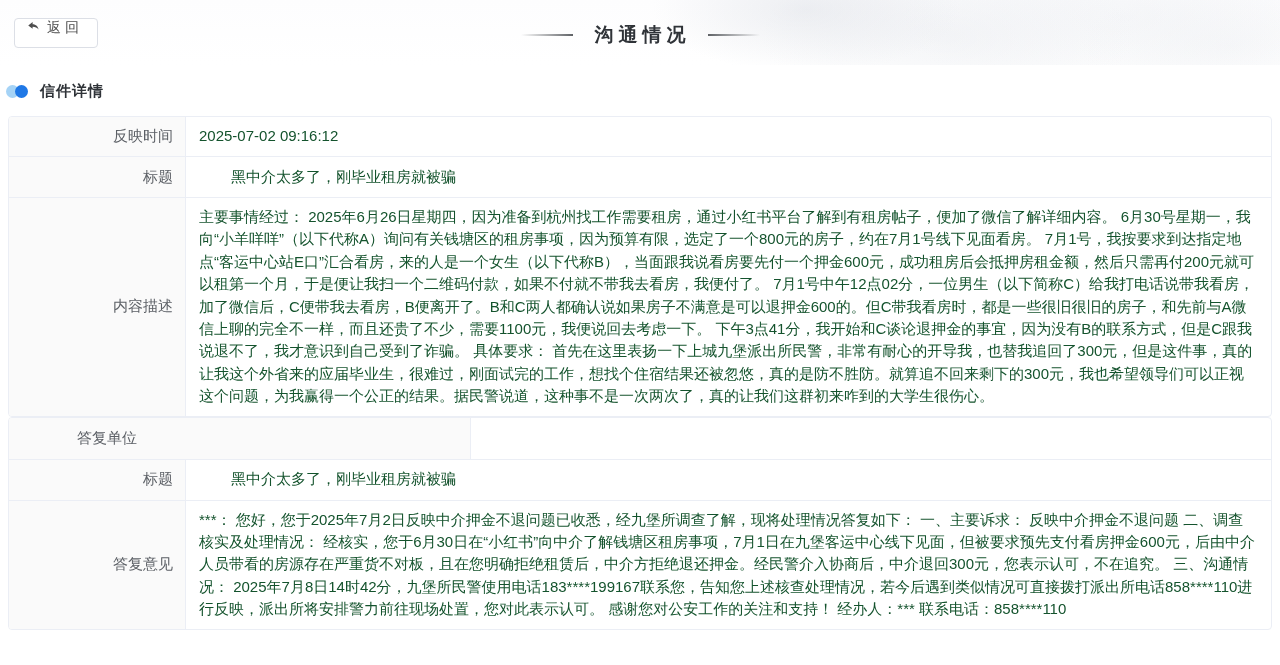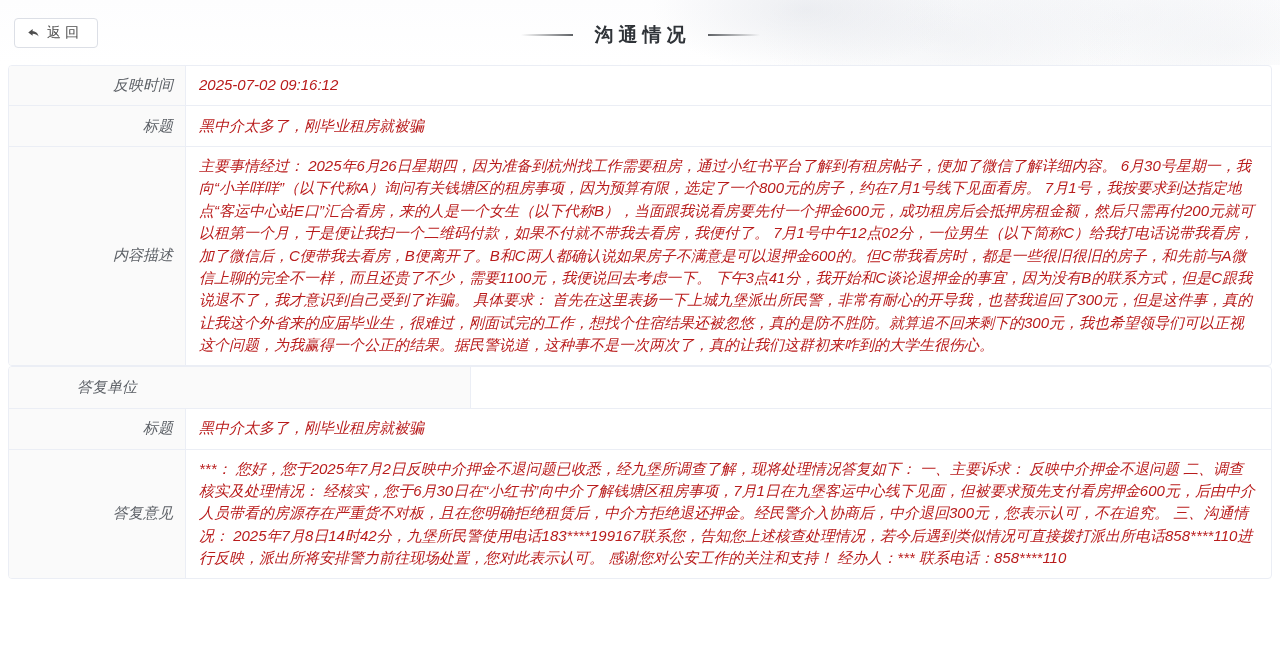--- a/index.html
+++ b/index.html
@@ -7,50 +7,50 @@
   .page { width:1280px; min-height:665px; background:#fff; overflow:hidden; }
 
   
   .topbar { position:relative; height:65px; background:
       radial-gradient(220px 90px at 63% 15%, rgba(210,214,222,.38), transparent 70%),
       radial-gradient(260px 110px at 74% 55%, rgba(218,222,229,.30), transparent 72%),
       radial-gradient(300px 120px at 88% 25%, rgba(222,226,232,.26), transparent 75%),
       radial-gradient(200px 80px at 96% 70%, rgba(224,227,233,.22), transparent 75%),
       linear-gradient(#fdfdfe,#ffffff); }
   .back-btn { position:absolute; left:14px; top:18px; height:30px; padding:0 14px 0 11px;
-      display:inline-flex; align-items:center; gap:6px; background:#fff;
+      display:inline-flex; gap:6px; background:#fff;
       border:1px solid #dcdfe6; border-radius:4px; cursor:pointer;
       font-size:14px; color:#4e4e4e; letter-spacing:4px; }
   .back-btn svg { flex:0 0 auto; }
   .page-title-wrap { position:absolute; left:0; right:0; top:22px; display:flex;
       align-items:center; justify-content:center; }
   .page-title { font-family:"DejaVu Serif","Liberation Serif",serif; font-weight:bold;
       font-size:19px; color:#2f3338; letter-spacing:5px; padding-left:5px; }
   .dash { width:52px; height:2px; }
   .dash-left  { background:linear-gradient(to left,  #5f6266, rgba(95,98,102,0)); margin-right:17px; }
   .dash-right { background:linear-gradient(to right, #5f6266, rgba(95,98,102,0)); margin-left:17px; }
 
   
   .section-header { display:flex; align-items:center; margin:16px 0 15px 6px; height:20px; }
   .dot-icon { position:relative; width:26px; height:14px; margin-right:8px; }
   .dot-icon .c1 { position:absolute; left:0; top:1px; width:13px; height:13px; border-radius:50%; background:#a5d3f6; }
   .dot-icon .c2 { position:absolute; left:9px; top:1px; width:13px; height:13px; border-radius:50%; background:#1f78e6; }
   .section-title { font-size:15px; font-weight:bold; color:#2f3338; letter-spacing:1px; }
 
   
-  .detail-table { margin:0 8px; border:1px solid #ebeef5; border-radius:4px; overflow:hidden; background:#fff;font-style:italic; }
+  .detail-table { margin:0 8px; border:1px solid #ebeef5; border-radius:4px; overflow:hidden; background:#fff; }
   .d-row { display:flex; border-bottom:1px solid #ebeef5; }
   .d-row:last-child { border-bottom:none; }
   .cell-label { flex:0 0 177px; background:#fafafa; border-right:1px solid #ebeef5;
       display:flex; align-items:center; justify-content:flex-end;
       padding-right:12px; font-size:15px; color:#5c6066; }
   .cell-value { flex:1 1 auto; display:flex; align-items:center;
-      padding:7px 14px 7px 13px; font-size:15px; color:#b91c1c; line-height:22.4px; }
+      padding:7px 14px 7px 13px; font-size:15px; color:#14532d; line-height:22.4px; }
   .h39 { min-height:39px; }
-  .h40 { min-height:40px; }
+  .h40 { min-height:40px;gap:32px; }
   .h41 { min-height:41px; }
   .tall214 { min-height:214px; }
   .tall128 { min-height:128px; }
   .cell-value.block { display:block; padding-top:8px; padding-bottom:8px; }
 
   
   .cell-value.fixed360 { flex:0 0 360px; border-right:1px solid #ebeef5; }
   .cell-label2 { flex:0 0 462px; background:#fafafa; border-right:1px solid #ebeef5;
       display:flex; align-items:center; padding-left:68px; font-size:15px; color:#5c6066; }
   .cell-value.rest { flex:1 1 auto; }
@@ -69,20 +69,27 @@
       </span>
       <span>返回</span>
     </button>
     <div class="page-title-wrap">
       <span class="dash dash-left"></span>
       <span class="page-title">沟通情况</span>
       <span class="dash dash-right"></span>
     </div>
   </div>
 
+  <div class="section-header">
+    <span class="dot-icon">
+        <span class="c1"></span>
+        <span class="c2"></span>
+      </span>
+    <span class="section-title">信件详情</span>
+  </div>
 
   <div class="detail-table">
     <div class="d-row h39">
       <div class="cell-label h39">反映时间</div>
       <div class="cell-value h39">2025-07-02 09:16:12</div>
     </div>
     <div class="d-row h40">
       <div class="cell-label h40">标题</div>
       <div class="cell-value h40">黑中介太多了，刚毕业租房就被骗</div>
     </div>

